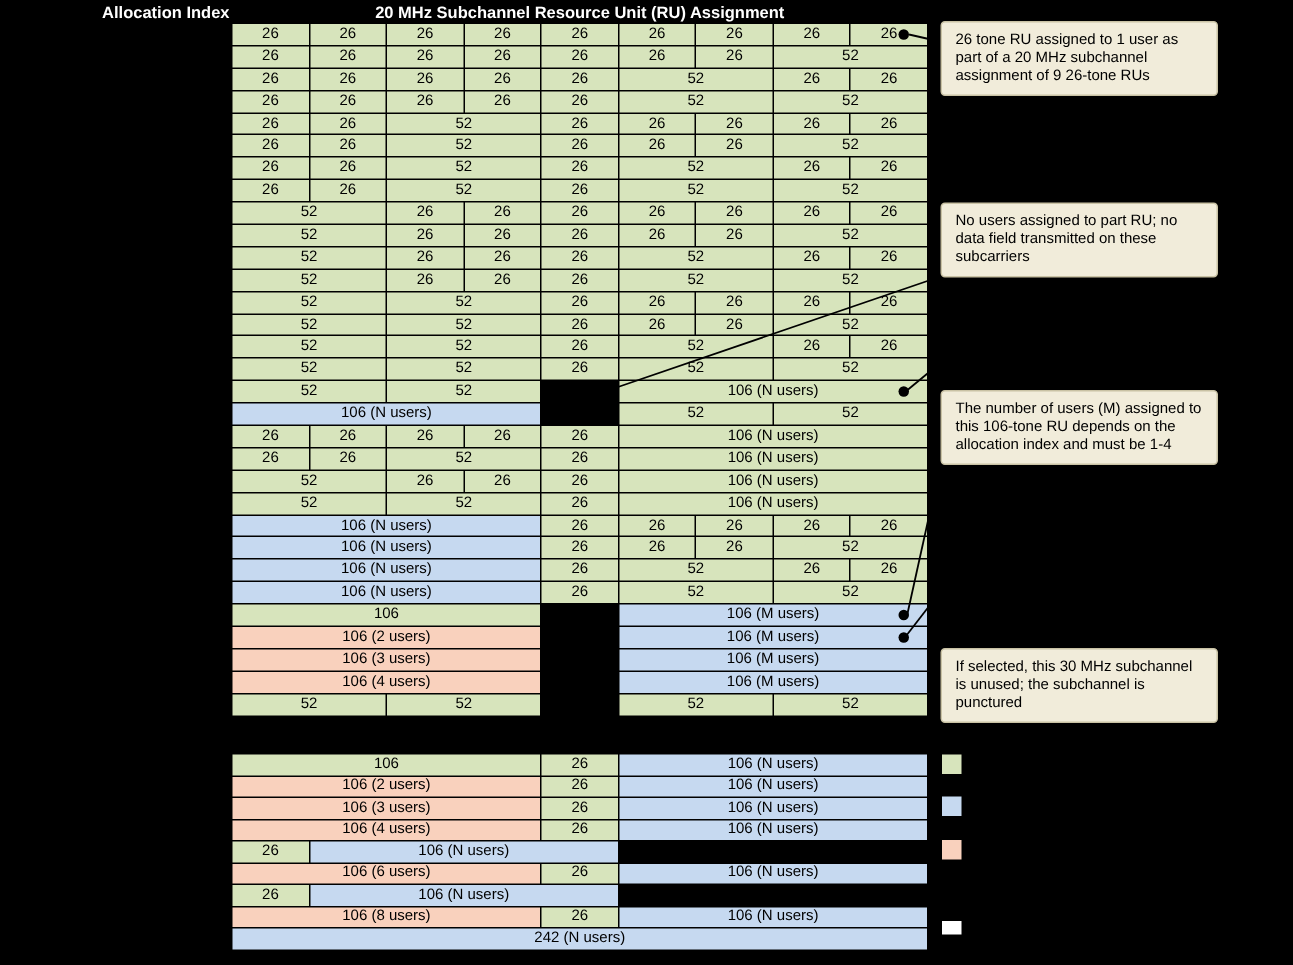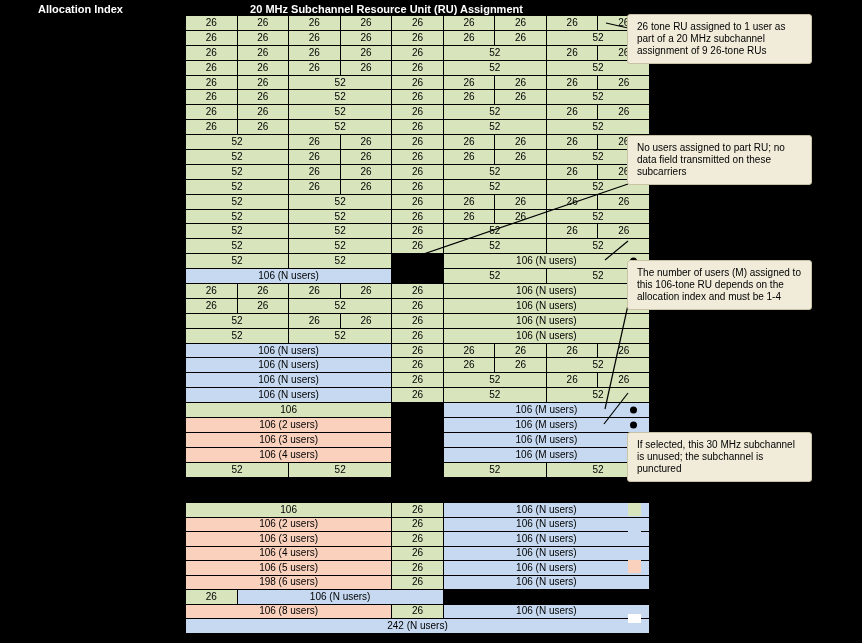--- a/index.html
+++ b/index.html
@@ -2,28 +2,28 @@
 <html><head>
 <meta charset="utf-8">
 <style>
   html,body{margin:0;padding:0;}
   body{
     width:862px;height:643px;background:#000;overflow:hidden;position:relative;
     font-family:"Liberation Sans","DejaVu Sans",sans-serif;
   }
   .stage{position:absolute;inset:0;width:862px;height:643px;}
   .alloc-hdr{
-    position:absolute;left:8px;top:3px;width:145px;text-align:center;
+    position:absolute;left:8px;top:3px;width:145px;text-align:right;
     color:#fff;font-size:11px;font-weight:bold;
   }
   .main-title{
     position:absolute;left:155px;top:3px;width:463px;text-align:center;
     color:#fff;font-size:11px;font-weight:bold;
   }
-  .ru-table{position:absolute;left:155px;width:463px;z-index:1;margin-left:31px;}
+  .ru-table{position:absolute;left:155px;width:463px;z-index:1;}
   #main-table{top:16px;}
   #bottom-table{top:503px;}
   .ru-row{display:grid;grid-template-columns:repeat(9,1fr);gap:1px;margin-bottom:1px;}
   #main-table .ru-row{height:13.9px;}
   #bottom-table .ru-row{height:13.5px;}
   .ru-cell{
     position:relative;display:flex;align-items:center;justify-content:center;
     font-size:10px;color:#000;overflow:hidden;white-space:nowrap;line-height:1;
   }
   .dot{
@@ -674,33 +674,30 @@
           <span>106 (4 users)</span>
         </div>
         <div class="ru-cell" style="grid-column: span 1; background: rgb(215, 228, 188);">
           <span>26</span>
         </div>
         <div class="ru-cell" style="grid-column: span 4; background: rgb(198, 217, 240);">
           <span>106 (N users)</span>
         </div>
       </div>
       <div class="ru-row">
+        <div class="ru-cell" style="grid-column: span 1; background: rgb(215, 228, 188);">
+          <span>26</span>
+        </div>
+        <div class="ru-cell" style="grid-column: span 4; background: rgb(198, 217, 240);">
+          <span>106 (N users)</span>
+        </div>
+      </div>
+      <div class="ru-row">
         <div class="ru-cell" style="grid-column: span 4; background: rgb(249, 209, 189);">
-          <span>106 (5 users)</span>
-        </div>
-        <div class="ru-cell" style="grid-column: span 1; background: rgb(215, 228, 188);">
-          <span>26</span>
-        </div>
-        <div class="ru-cell" style="grid-column: span 4; background: rgb(198, 217, 240);">
-          <span>106 (N users)</span>
-        </div>
-      </div>
-      <div class="ru-row">
-        <div class="ru-cell" style="grid-column: span 4; background: rgb(249, 209, 189);">
-          <span>198 (6 users)</span>
+          <span>106 (6 users)</span>
         </div>
         <div class="ru-cell" style="grid-column: span 1; background: rgb(215, 228, 188);">
           <span>26</span>
         </div>
         <div class="ru-cell" style="grid-column: span 4; background: rgb(198, 217, 240);">
           <span>106 (N users)</span>
         </div>
       </div>
       <div class="ru-row">
         <div class="ru-cell" style="grid-column: span 1; background: rgb(215, 228, 188);">

